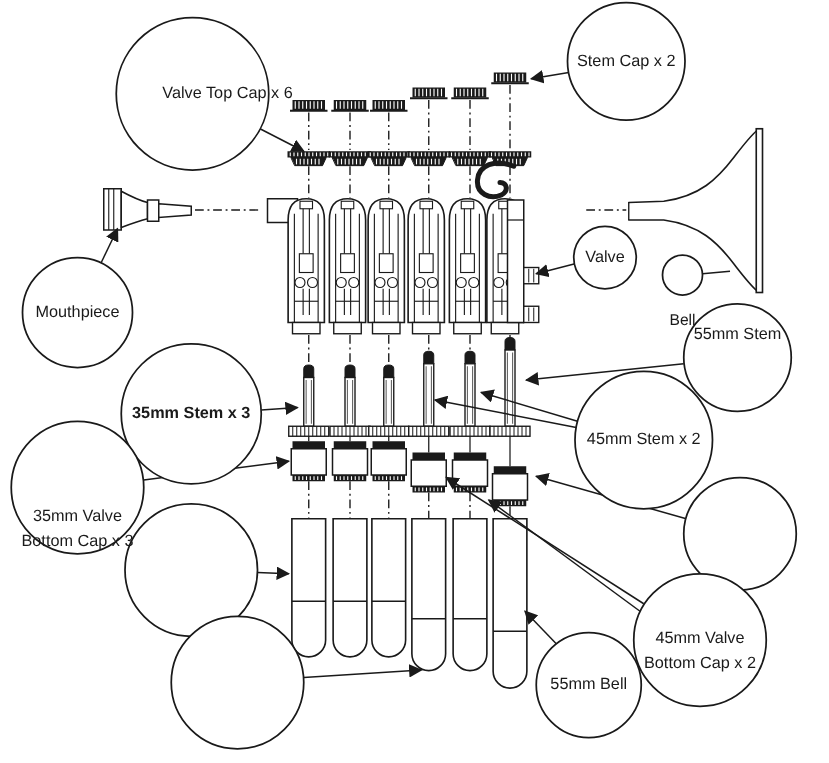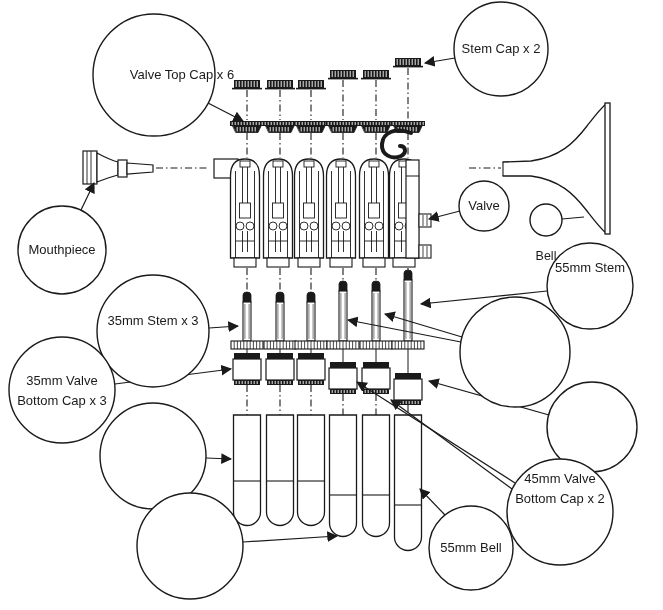--- a/index.html
+++ b/index.html
@@ -1,29 +1,29 @@
 <!DOCTYPE html>
 <html><head>
 <meta charset="utf-8">
 <style>
   html,body{margin:0;padding:0;background:#fff;}
   #stage{position:relative;width:663px;height:610px;background:#ffffff;overflow:hidden;
          font-family:"Liberation Sans",sans-serif;}
   #art{position:absolute;left:0;top:0;}
   .bub{position:absolute;transform:translate(-50%,-50%);text-align:center;
        font-size:13px;line-height:1.45;color:#1a1a1a;white-space:nowrap;}
-  .wrap{white-space:normal;width:98px;line-height:1.5;}
+  .wrap{white-space:normal;width:98px;line-height:1.5;margin-top:32px;}
   #lbl-valve-top-cap{left:154px;top:75px;margin-left:28px;}
   #lbl-stem-cap{left:501px;top:49px;}
   #lbl-mouthpiece{left:62px;top:250px;}
   #lbl-frame{left:484px;top:206px;}
   #lbl-bell{left:546px;top:220px;font-size:12.5px;margin-top:36px;}
   #lbl-stem-55{left:590px;top:268px;}
   #lbl-stem-45{left:515px;top:352px;}
-  #lbl-stem-35{left:153px;top:321px;}
+  #lbl-stem-35{left:153px;top:331px;font-weight:bold;}
   #lbl-cap-35{left:62px;top:390px;}
   #lbl-cap-55{left:592px;top:427px;}
   #lbl-slide-35{left:153px;top:456px;}
   #lbl-cap-45{left:560px;top:488px;text-align:center;}
   #lbl-slide-45{left:190px;top:546px;}
   #lbl-slide-55{left:471px;top:548px;}
 </style>
 </head>
 <body>
 
@@ -561,17 +561,18 @@
         <circle cx="471" cy="548" r="42" fill="#fff" stroke="#1a1a1a" stroke-width="1.4"></circle>
       </g>
     </svg>
 
   <div class="bub" id="lbl-valve-top-cap">Valve Top Cap x 6</div>
   <div class="bub" id="lbl-stem-cap">Stem Cap x 2</div>
   <div class="bub" id="lbl-mouthpiece">Mouthpiece</div>
   <div class="bub" id="lbl-frame">Valve</div>
   <div class="bub" id="lbl-bell">Bell</div>
   <div class="bub" id="lbl-stem-55">55mm Stem</div>
+  <div class="bub" id="lbl-stem-45">45mm Stem x 2</div>
   <div class="bub" id="lbl-stem-35">35mm Stem x 3</div>
   <div class="bub wrap" id="lbl-cap-35">35mm Valve Bottom Cap x 3</div>
   <div class="bub wrap" id="lbl-cap-45">45mm Valve Bottom Cap x 2</div>
   <div class="bub" id="lbl-slide-55">55mm Bell</div>
 </div>
 
 </body></html>

